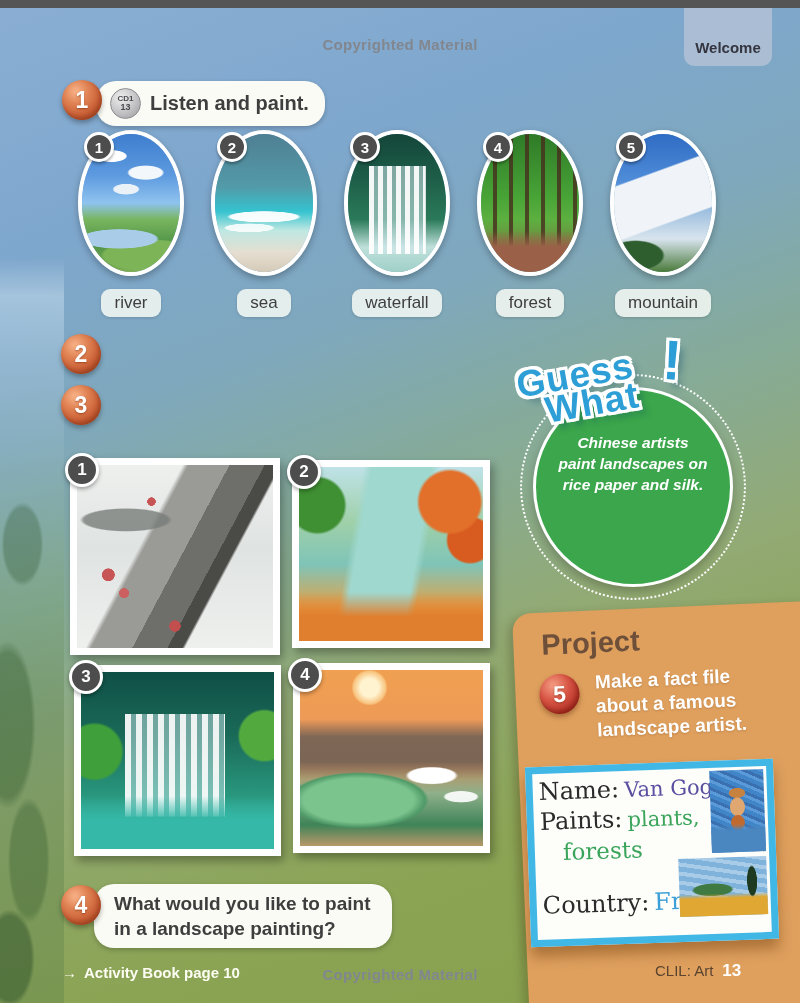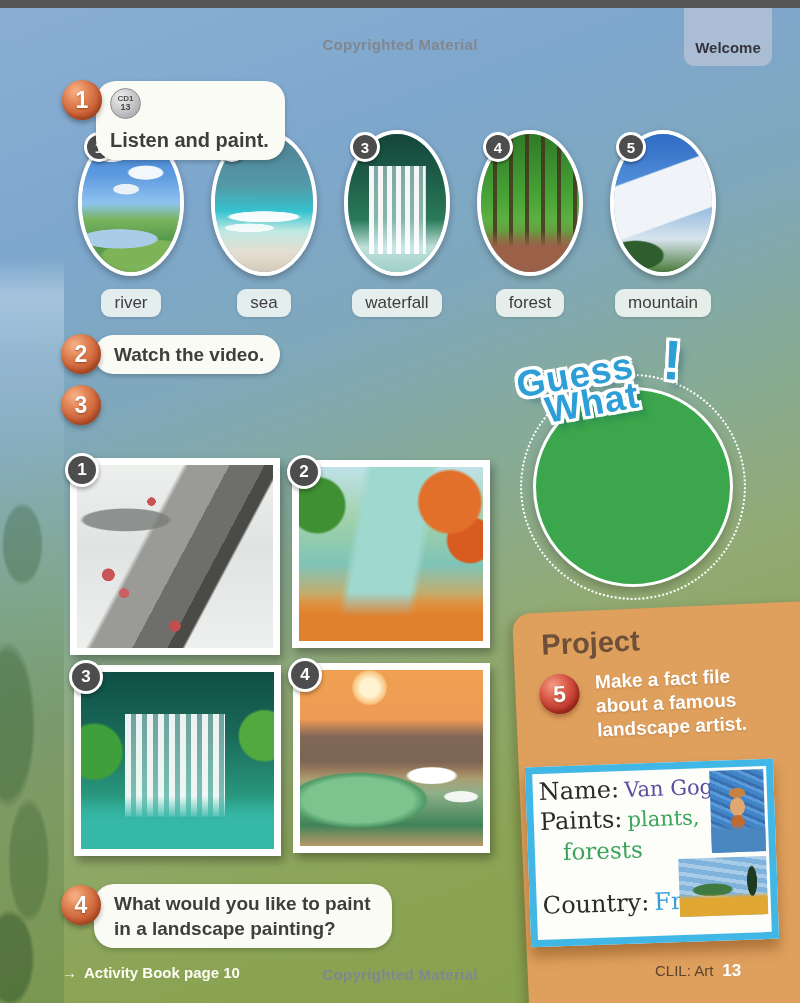--- a/index.html
+++ b/index.html
@@ -35,21 +35,21 @@
     display:flex; align-items:center; justify-content:center;
     color:#fff; font-weight:bold; font-size:23px; z-index:5;
     text-shadow:0 1px 2px rgba(120,40,10,.6);
   }
   .num-badge.red { background:radial-gradient(circle at 35% 28%, #f0937a 6%, #d85545 40%, #b23227 75%, #8e2018 100%); box-shadow:0 3px 5px rgba(90,40,10,.4), inset -2px -3px 4px rgba(110,20,10,.5); }
   .pill {
     position:absolute; background:#fbfbf6; border-radius:20px; padding:7px 16px 7px 20px;
     box-shadow:0 2px 5px rgba(0,0,0,.22);
     color:#3e3e3e; font-weight:bold; font-size:19px; line-height:25px; z-index:4;
   }
-  .pill.first { font-size:20px; display:inline-flex; align-items:flex-start; gap:9px; padding-left:14px;flex-direction:column; }
+  .pill.first { font-size:20px; display:inline-flex; align-items:center; gap:9px; padding-left:14px; }
   .cd-icon {
     width:31px; height:31px; border-radius:50%; flex:0 0 auto;
     background:radial-gradient(circle at 35% 30%, #efefef, #c2c2c4 55%, #9a9a9e 100%);
     border:1px solid #8d8d91; display:flex; flex-direction:column; align-items:center; justify-content:center;
     color:#4a4a4e; font-weight:bold; font-size:9px; line-height:9px;
   }
   .cd-icon .l1 { font-size:8px; line-height:8px; }
   
   .vocab-item { position:absolute; top:122px; width:106px; text-align:center; }
   .oval {
@@ -253,35 +253,33 @@
       <div class="oval-badge">
           <span>5</span>
         </div>
     </div>
     <span class="vocab-label">mountain</span>
   </div>
 
   <div class="num-badge" style="left:61px; top:326px;">
     <span>2</span>
   </div>
-  <div class="pill" style="left:94px; top:327px;">
-    <span>Watch the video.</span>
-  </div>
 
   <div class="num-badge" style="left:61px; top:377px;">
     <span>3</span>
   </div>
 
   <div class="gw-dotted"></div>
   <div class="gw-circle"></div>
   <div class="gw-title">
     <span class="gw1">Guess</span>
     <span class="gw2">What</span>
     <span class="bang">!</span>
   </div>
+  <div class="gw-body">Chinese artists paint landscapes on rice paper and silk.</div>
 
   <div class="painting" style="left:70px; top:450px; width:210px; height:197px;">
     <div class="art ink"></div>
     <div class="p-badge">
         <span>1</span>
       </div>
   </div>
   <div class="painting" style="left:292px; top:452px; width:198px; height:188px;">
     <div class="art autumn"></div>
     <div class="p-badge">

